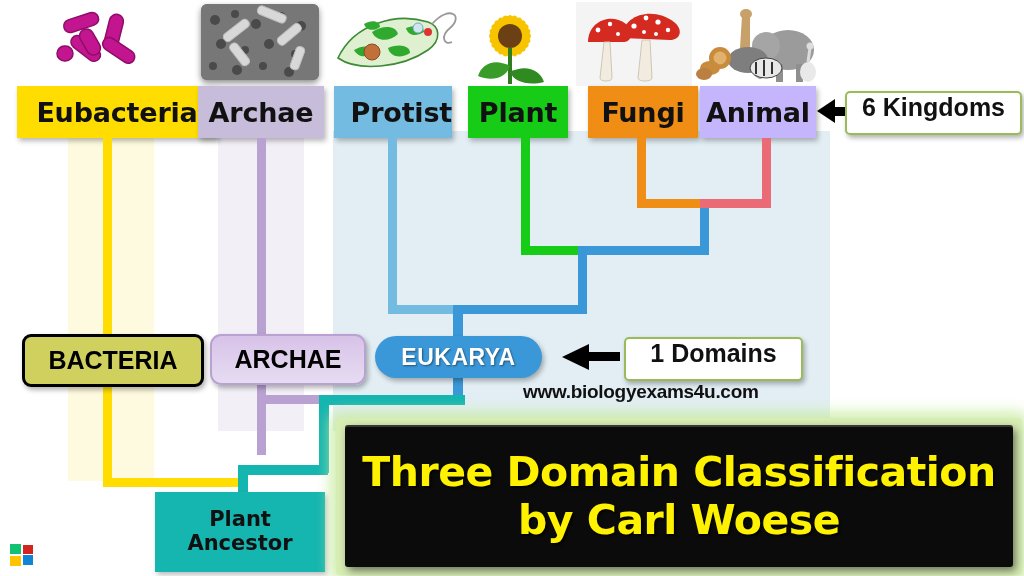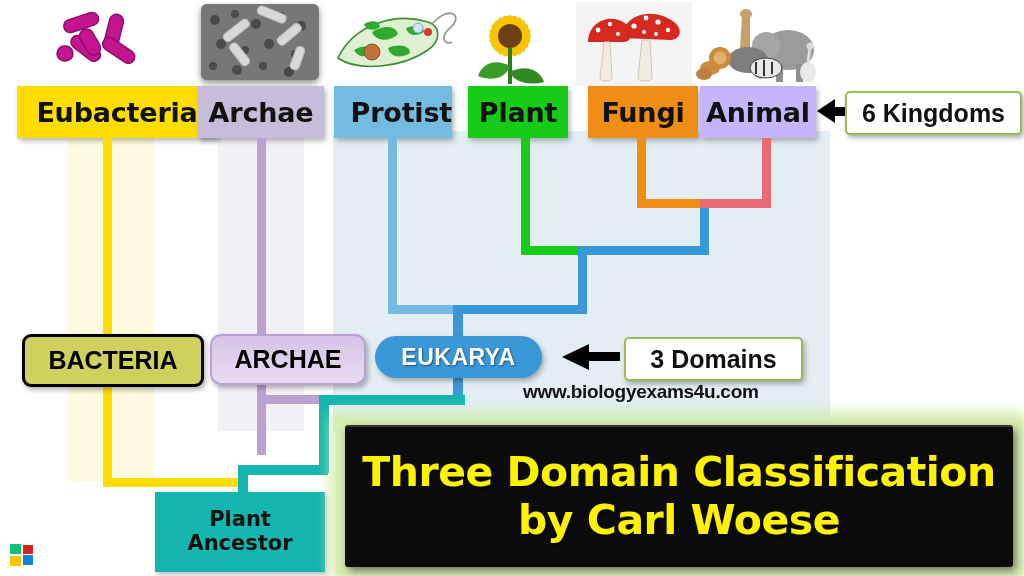--- a/index.html
+++ b/index.html
@@ -33,21 +33,21 @@
   .pill-bact{left:22px;top:334px;width:176px;height:47px;border-radius:9px;
              background:#cfd05e;border:3px solid #000;color:#000;font-size:25px;}
   .pill-arch{left:210px;top:334px;width:152px;height:47px;border-radius:11px;
              background:linear-gradient(180deg,#d8c2e8 0%,#e6dcf2 100%);
              border:2px solid #b9a2d1;color:#000;font-size:25px;}
   .pill-euk{left:375px;top:336px;width:167px;height:42px;border-radius:21px;
             background:#3a97d8;color:#fff;font-size:23px;letter-spacing:.5px;
             text-shadow:1px 1px 2px rgba(0,0,0,.45);}
 
   
-  .callout{position:absolute;display:flex;align-items:center;justify-content:center;
+  .callout{position:absolute;display:flex;align-items:flex-start;justify-content:center;
            background:#fff;border:2px solid #9bbb59;border-radius:5px;
            font-weight:bold;color:#111;box-shadow:2px 3px 5px rgba(0,0,0,.3);}
   .co-king{left:845px;top:91px;width:173px;height:40px;font-size:25px;}
   .co-dom{left:624px;top:337px;width:175px;height:40px;font-size:25px;}
 
   
   .arrow-shaft{position:absolute;background:#000;}
   .arrow-head{position:absolute;width:0;height:0;border-style:solid;}
 
   
@@ -299,21 +299,21 @@
   <div class="arrow-head" style="left:817px;top:99px;border-width:12px 18px 12px 0;
               border-color:transparent #000 transparent transparent;"></div>
   <div class="callout co-king">
     <span>6 Kingdoms</span>
   </div>
 
   <div class="arrow-shaft" style="left:588px;top:352px;width:32px;height:9px;"></div>
   <div class="arrow-head" style="left:562px;top:344px;border-width:13px 27px 13px 0;
               border-color:transparent #000 transparent transparent;"></div>
   <div class="callout co-dom">
-    <span>3 Domains</span>
+    <span>1 Domains</span>
   </div>
 
   <div class="credit">www.biologyexams4u.com</div>
 
   <div class="ancestor">
     <span>Plant</span>
     <span>Ancestor</span>
   </div>
 
   <div class="banner-glow"></div>

